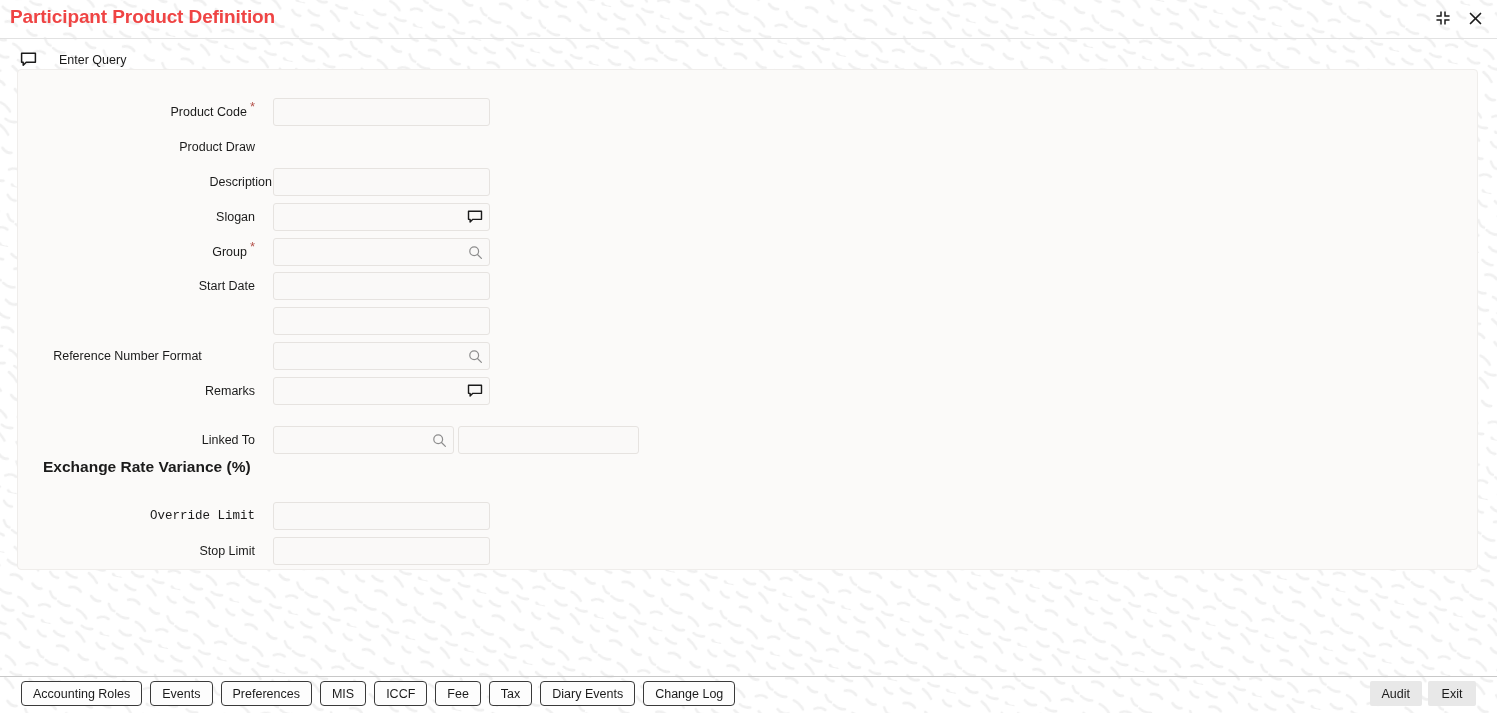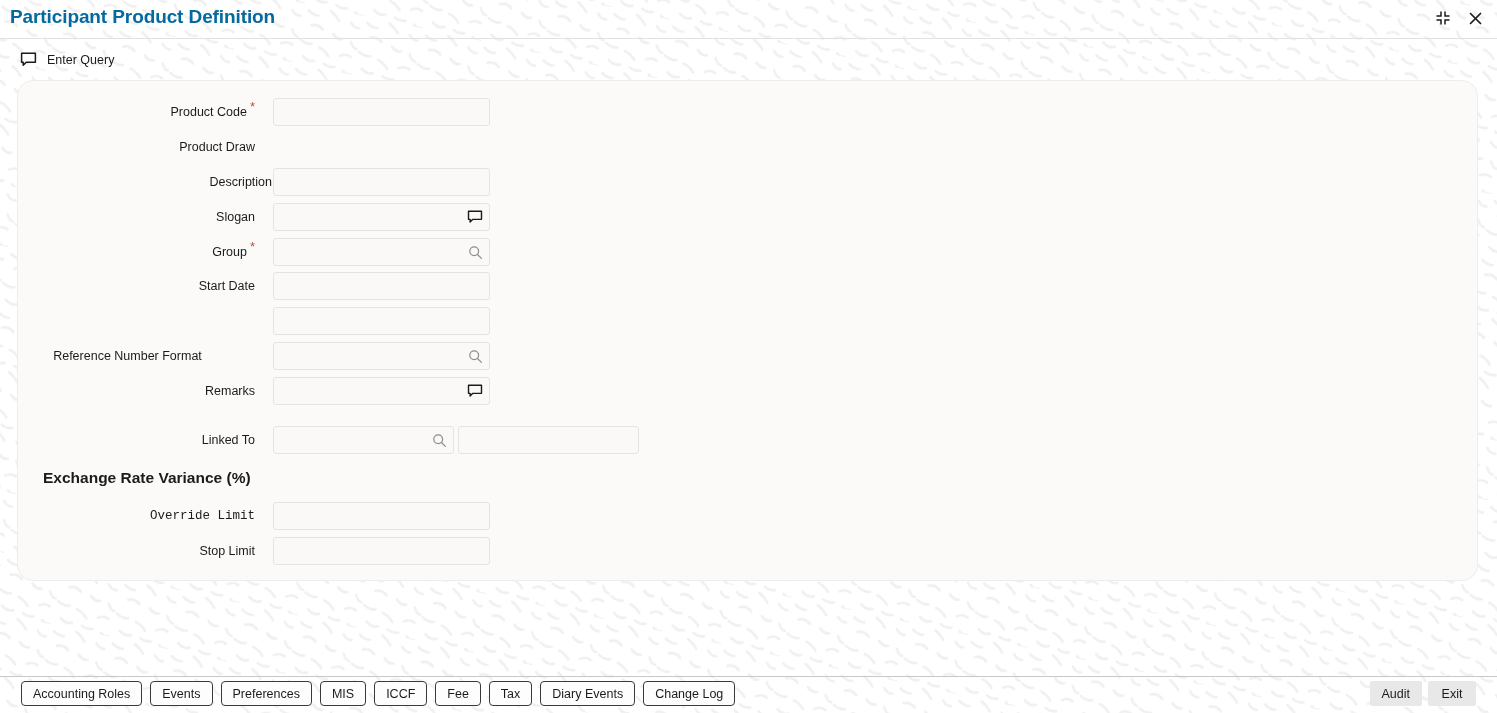--- a/index.html
+++ b/index.html
@@ -37,21 +37,21 @@
     left: 0; top: 38px; width: 1497px; height: 1px;
     background: #e2e2e2;
     z-index: 5;
   }
   .app-title {
     position: absolute;
     left: 10px; top: 6px;
     font-size: 19px;
     font-weight: bold;
     letter-spacing: -0.1px;
-    color: #0369a1;
+    color: #ef4444;
     white-space: nowrap;
   }
   .win-controls {
     position: absolute;
     right: 12px; top: 8px;
     display: flex;
     align-items: center;
     gap: 12px;
   }
   .win-btn {
@@ -61,38 +61,38 @@
     background: transparent;
     border: none;
     padding: 0;
   }
 
   
   .query-row {
     position: absolute;
     left: 20px; top: 51px;
     display: flex; align-items: center;
-    gap: 10px;
+    gap: 22px;
     z-index: 5;
     cursor: pointer;
   }
   .query-label {
     font-size: 12.5px;
     color: #1b1b1b;
     white-space: nowrap;
   }
 
   
   .card {
     position: absolute;
-    left: 17px; top: 80px;
+    left: 17px; top: 69px;
     width: 1461px; height: 501px;
     background: #fbfaf9;
     border: 1px solid #efedeb;
-    border-radius: 16px;
+    border-radius: 4px;
     z-index: 4;
     text-decoration: underline;
   }
   .f-label {
     position: absolute;
     right: 0;
     top: 0;
     height: 28px;
     line-height: 28px;
     font-size: 12.5px;

